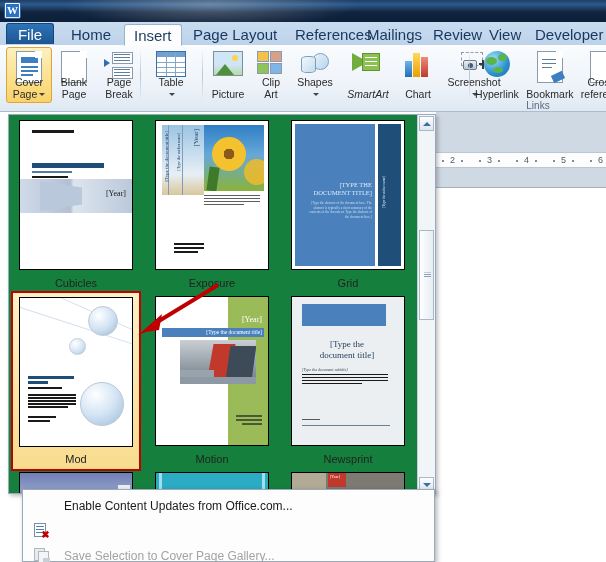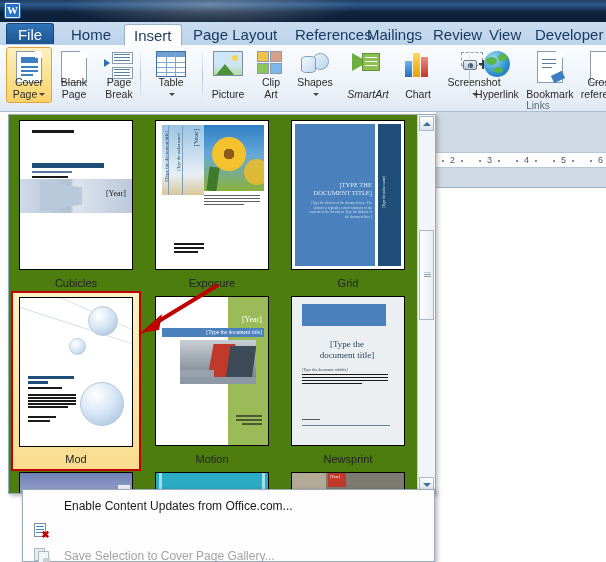--- a/index.html
+++ b/index.html
@@ -128,21 +128,21 @@
     position:absolute;left:436px;top:187px;width:170px;height:375px;background:#fff;
     border-top:1px solid #9fb0c1;
   }
   .vtickrow{
     position:absolute;left:436px;top:168px;width:170px;height:19px;background:#cfd9e4;
   }
 
   
   .gallery{
     position:absolute;left:8px;top:114px;width:428px;height:380px;
-    background:#4d7c0f;border:1px solid #9aaabb;box-sizing:border-box;
+    background:#15803d;border:1px solid #9aaabb;box-sizing:border-box;
     box-shadow:2px 2px 4px rgba(0,0,0,.25);
   }
   .gallery .inner{position:absolute;left:0;top:0;right:18px;bottom:0;overflow:hidden;}
   .row{position:absolute;left:0;width:410px;height:180px;}
   .cell{
     position:absolute;width:130px;height:180px;box-sizing:border-box;
     text-align:center;
   }
   .cell .thumb{
     position:absolute;left:50%;transform:translateX(-50%);top:5px;

